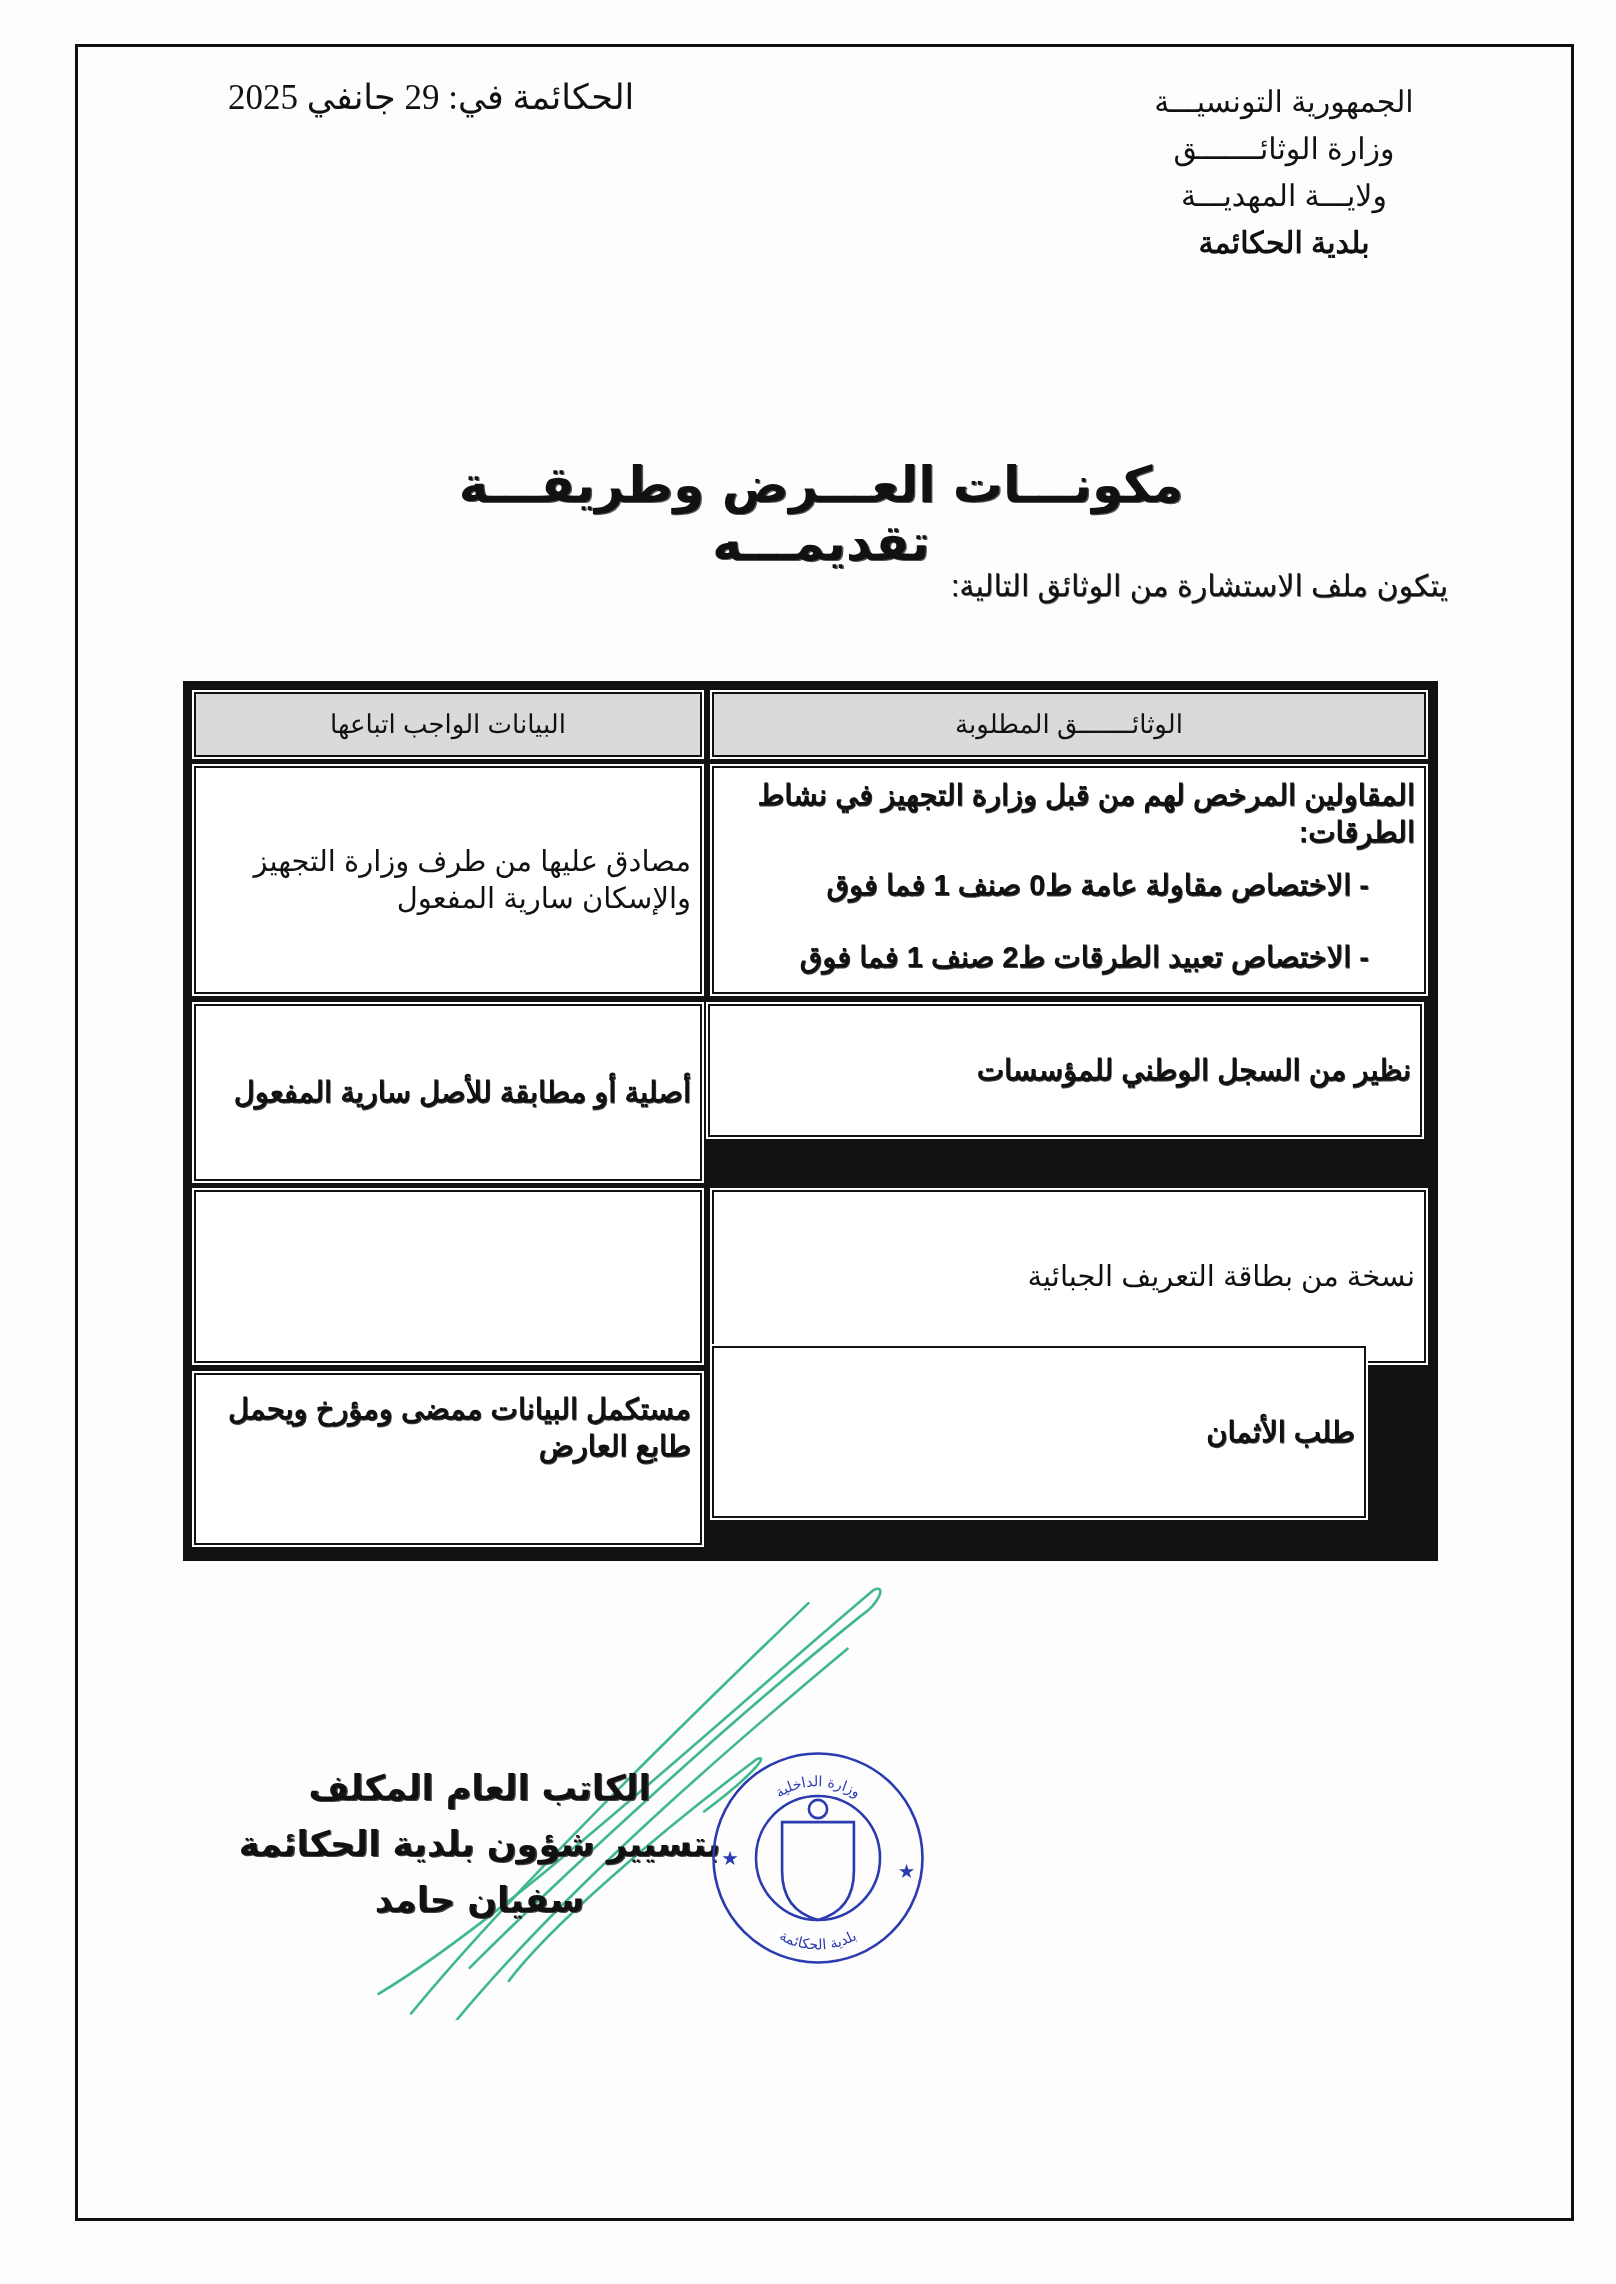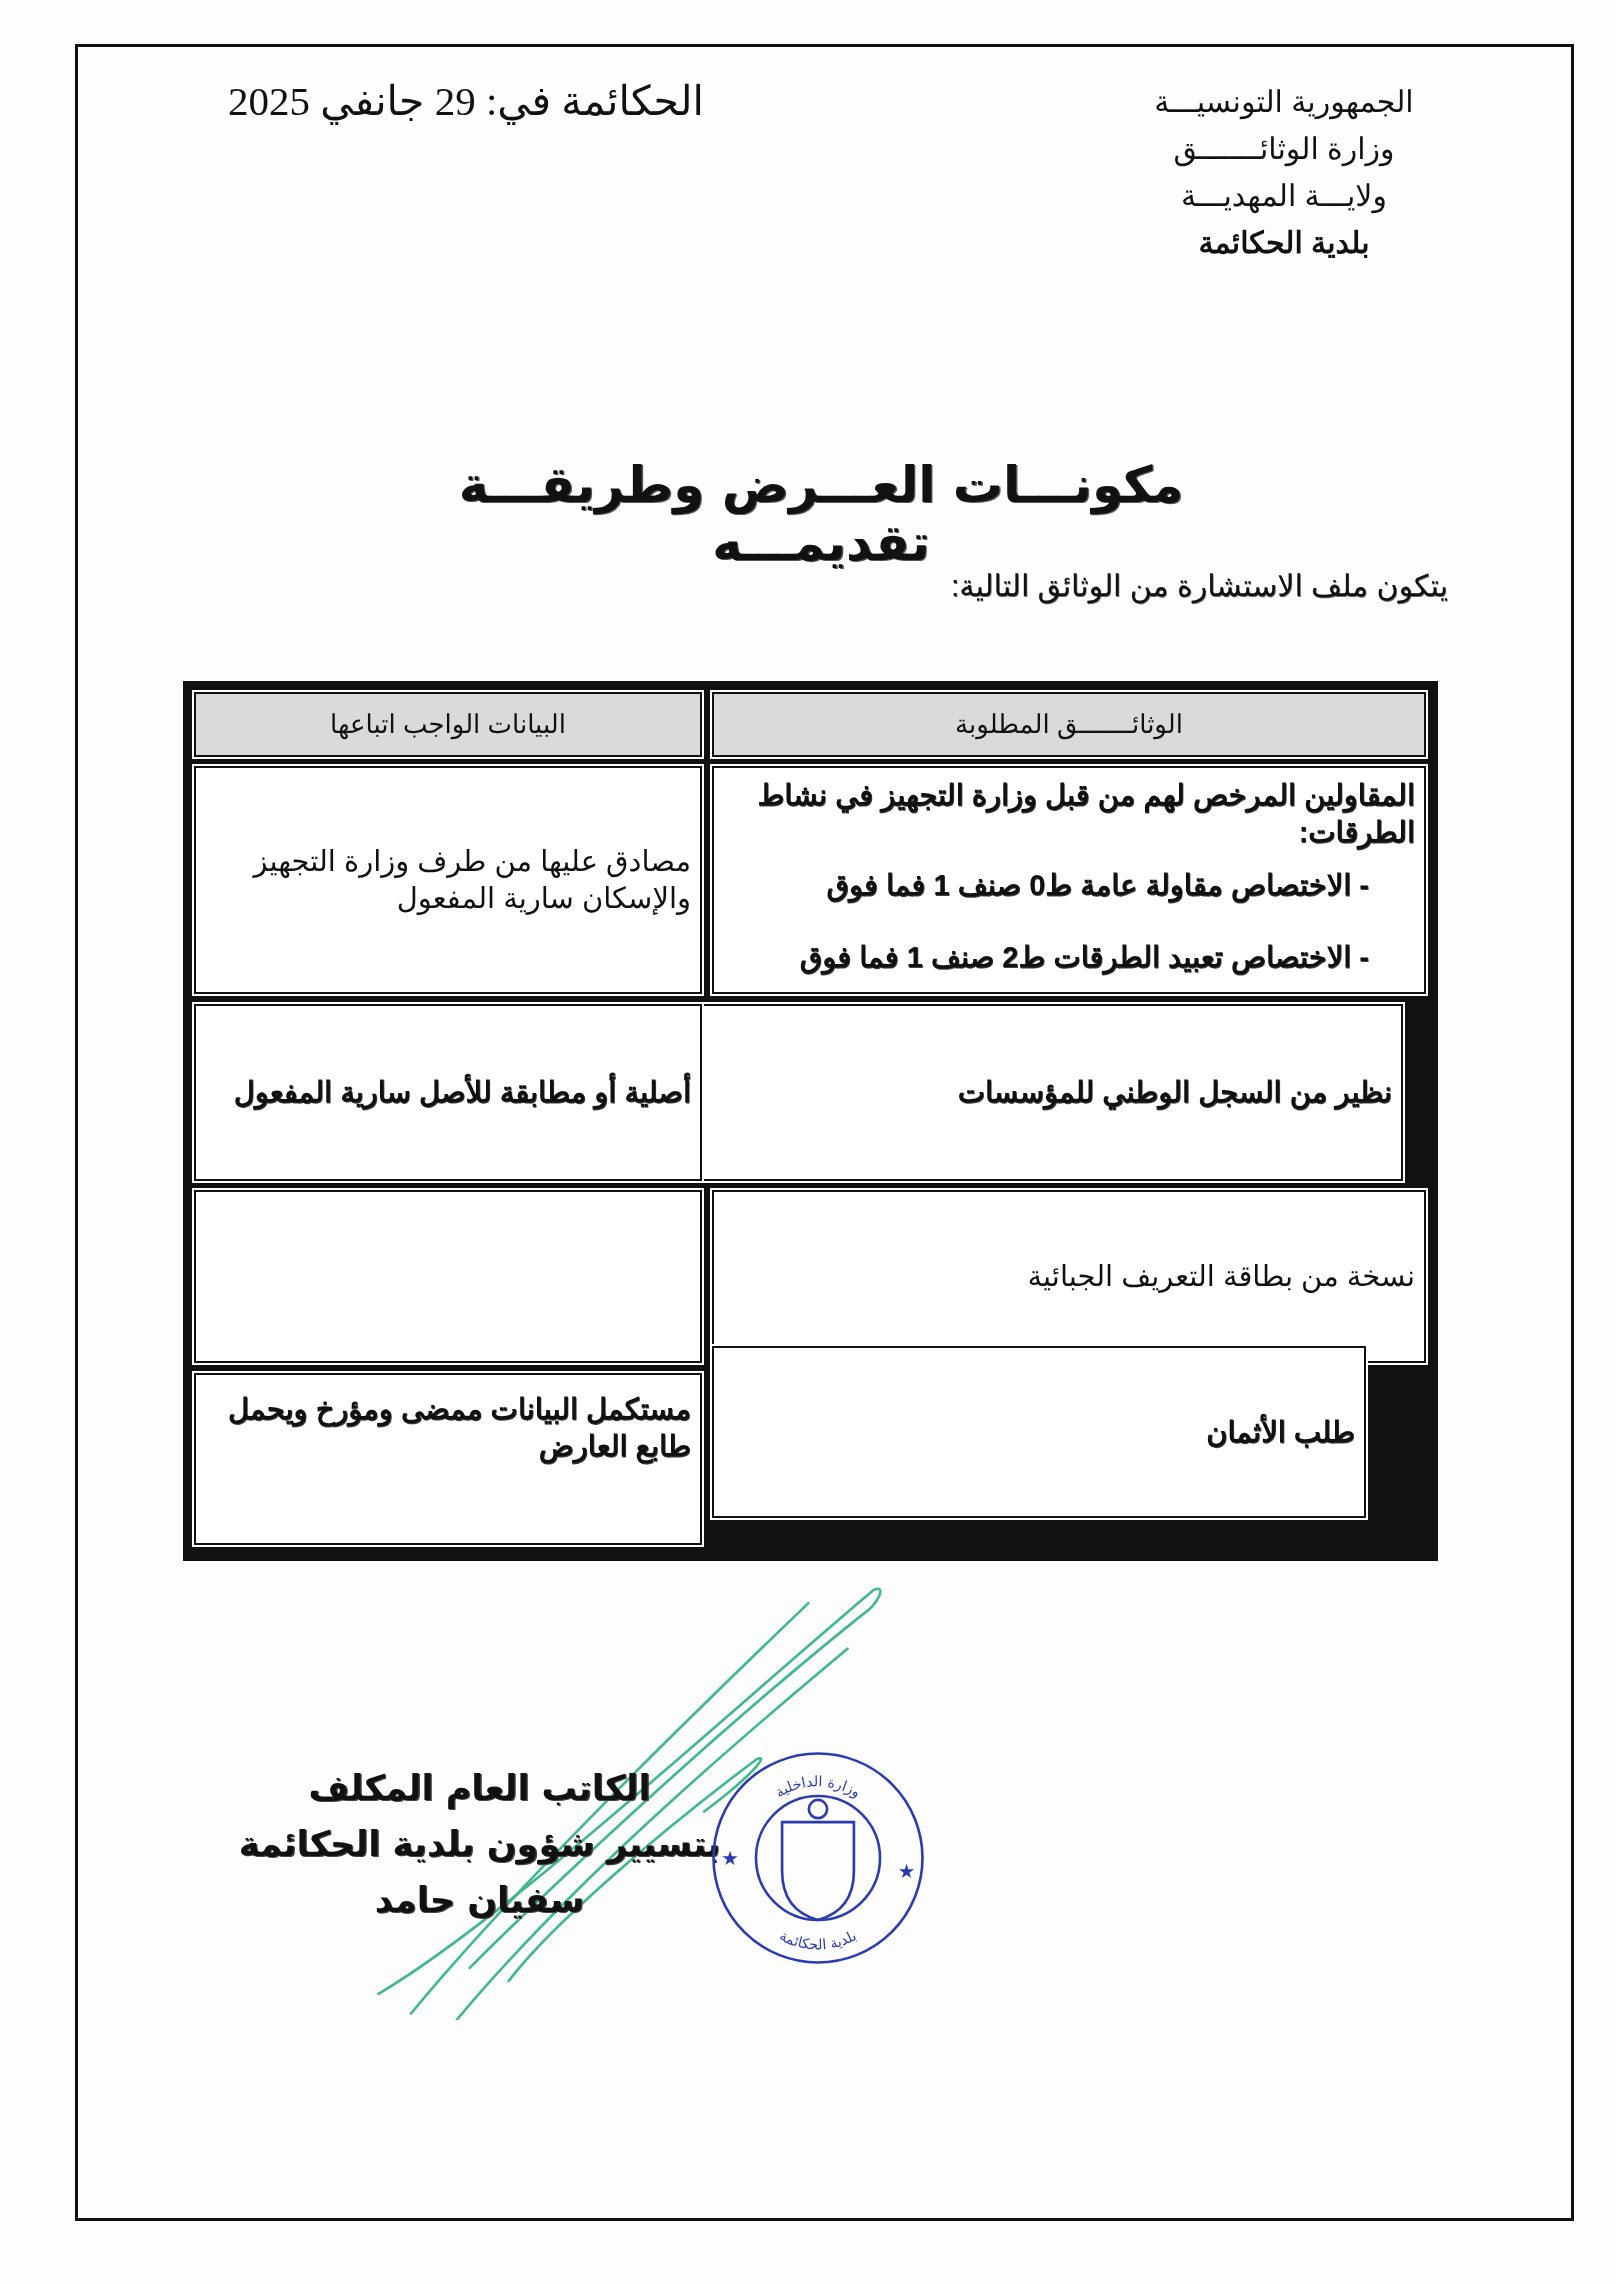--- a/index.html
+++ b/index.html
@@ -5,21 +5,21 @@
   html, body { margin: 0; padding: 0; background: #fdfdfd; }
   body { width: 1617px; height: 2284px; position: relative; overflow: hidden;
          font-family: "DejaVu Sans", "Liberation Sans", sans-serif; color: #111; }
   .frame { position: absolute; left: 75px; top: 44px; width: 1499px; height: 2177px;
            border: 3.3px solid #111; box-sizing: border-box; }
   .rtl { direction: rtl; }
   .hdr-block { position: absolute; top: 78px; right: 196px; width: 274px; text-align: center;
                font-family: "Liberation Sans", sans-serif; font-size: 30px; line-height: 47px; }
   .hdr-block .b { font-weight: bold; }
   .date { position: absolute; top: 77px; left: 228px; font-family: "Liberation Serif", serif;
-          font-size: 41px; }
+          font-size: 35px; }
   .title { position: absolute; top: 456px; left: 430px; width: 782px; text-align: center;
            font-family: "DejaVu Sans", sans-serif; font-weight: bold; font-size: 50px;
            text-shadow: 1.3px 1.3px 0 #555; }
   .intro { position: absolute; top: 568px; right: 169px; font-family: "Liberation Sans", sans-serif;
            font-size: 30px; text-shadow: 0.7px 0.7px 0 #666; }
 
   .tbl { position: absolute; left: 183px; top: 681px; width: 1255px; height: 880px;
          border: 2.6px solid #111; box-sizing: border-box; background: #111; padding: 9px; }
   .tbl-inner { position: absolute; left: 9px; top: 9px; right: 9px; bottom: 9px; }
   .cell { position: absolute; background: #fff; border: 2.6px double #111; box-sizing: border-box;
@@ -71,21 +71,21 @@
       <div class="cell-text bold" style="padding-top:9px;">
         <span>المقاولين المرخص لهم من قبل وزارة التجهيز في نشاط الطرقات:</span>
         <span class="bullet">-  الاختصاص مقاولة عامة ط0 صنف 1 فما فوق</span>
         <span class="bullet">-  الاختصاص تعبيد الطرقات ط2 صنف 1 فما فوق</span>
       </div>
     </div>
     <div class="cell mid" style="left:0; top:74px; width:508px; height:228px;">
       <div class="cell-text">مصادق عليها من طرف وزارة التجهيز والإسكان سارية المفعول</div>
     </div>
 
-    <div class="cell mid" style="left:495px; top:312px; width:714px; height:177px;">
+    <div class="cell mid" style="left:514px; top:312px; width:714px; height:133px;">
       <div class="cell-text bold">نظير من السجل الوطني للمؤسسات</div>
     </div>
     <div class="cell mid" style="left:0; top:312px; width:508px; height:177px;">
       <div class="cell-text bold">أصلية أو مطابقة للأصل سارية المفعول</div>
     </div>
 
     <div class="cell mid" style="left:518px; top:498px; width:714px; height:173px;">
       <div class="cell-text">نسخة من بطاقة التعريف الجبائية</div>
     </div>
     <div class="cell mid" style="left:0; top:498px; width:508px; height:173px;">

